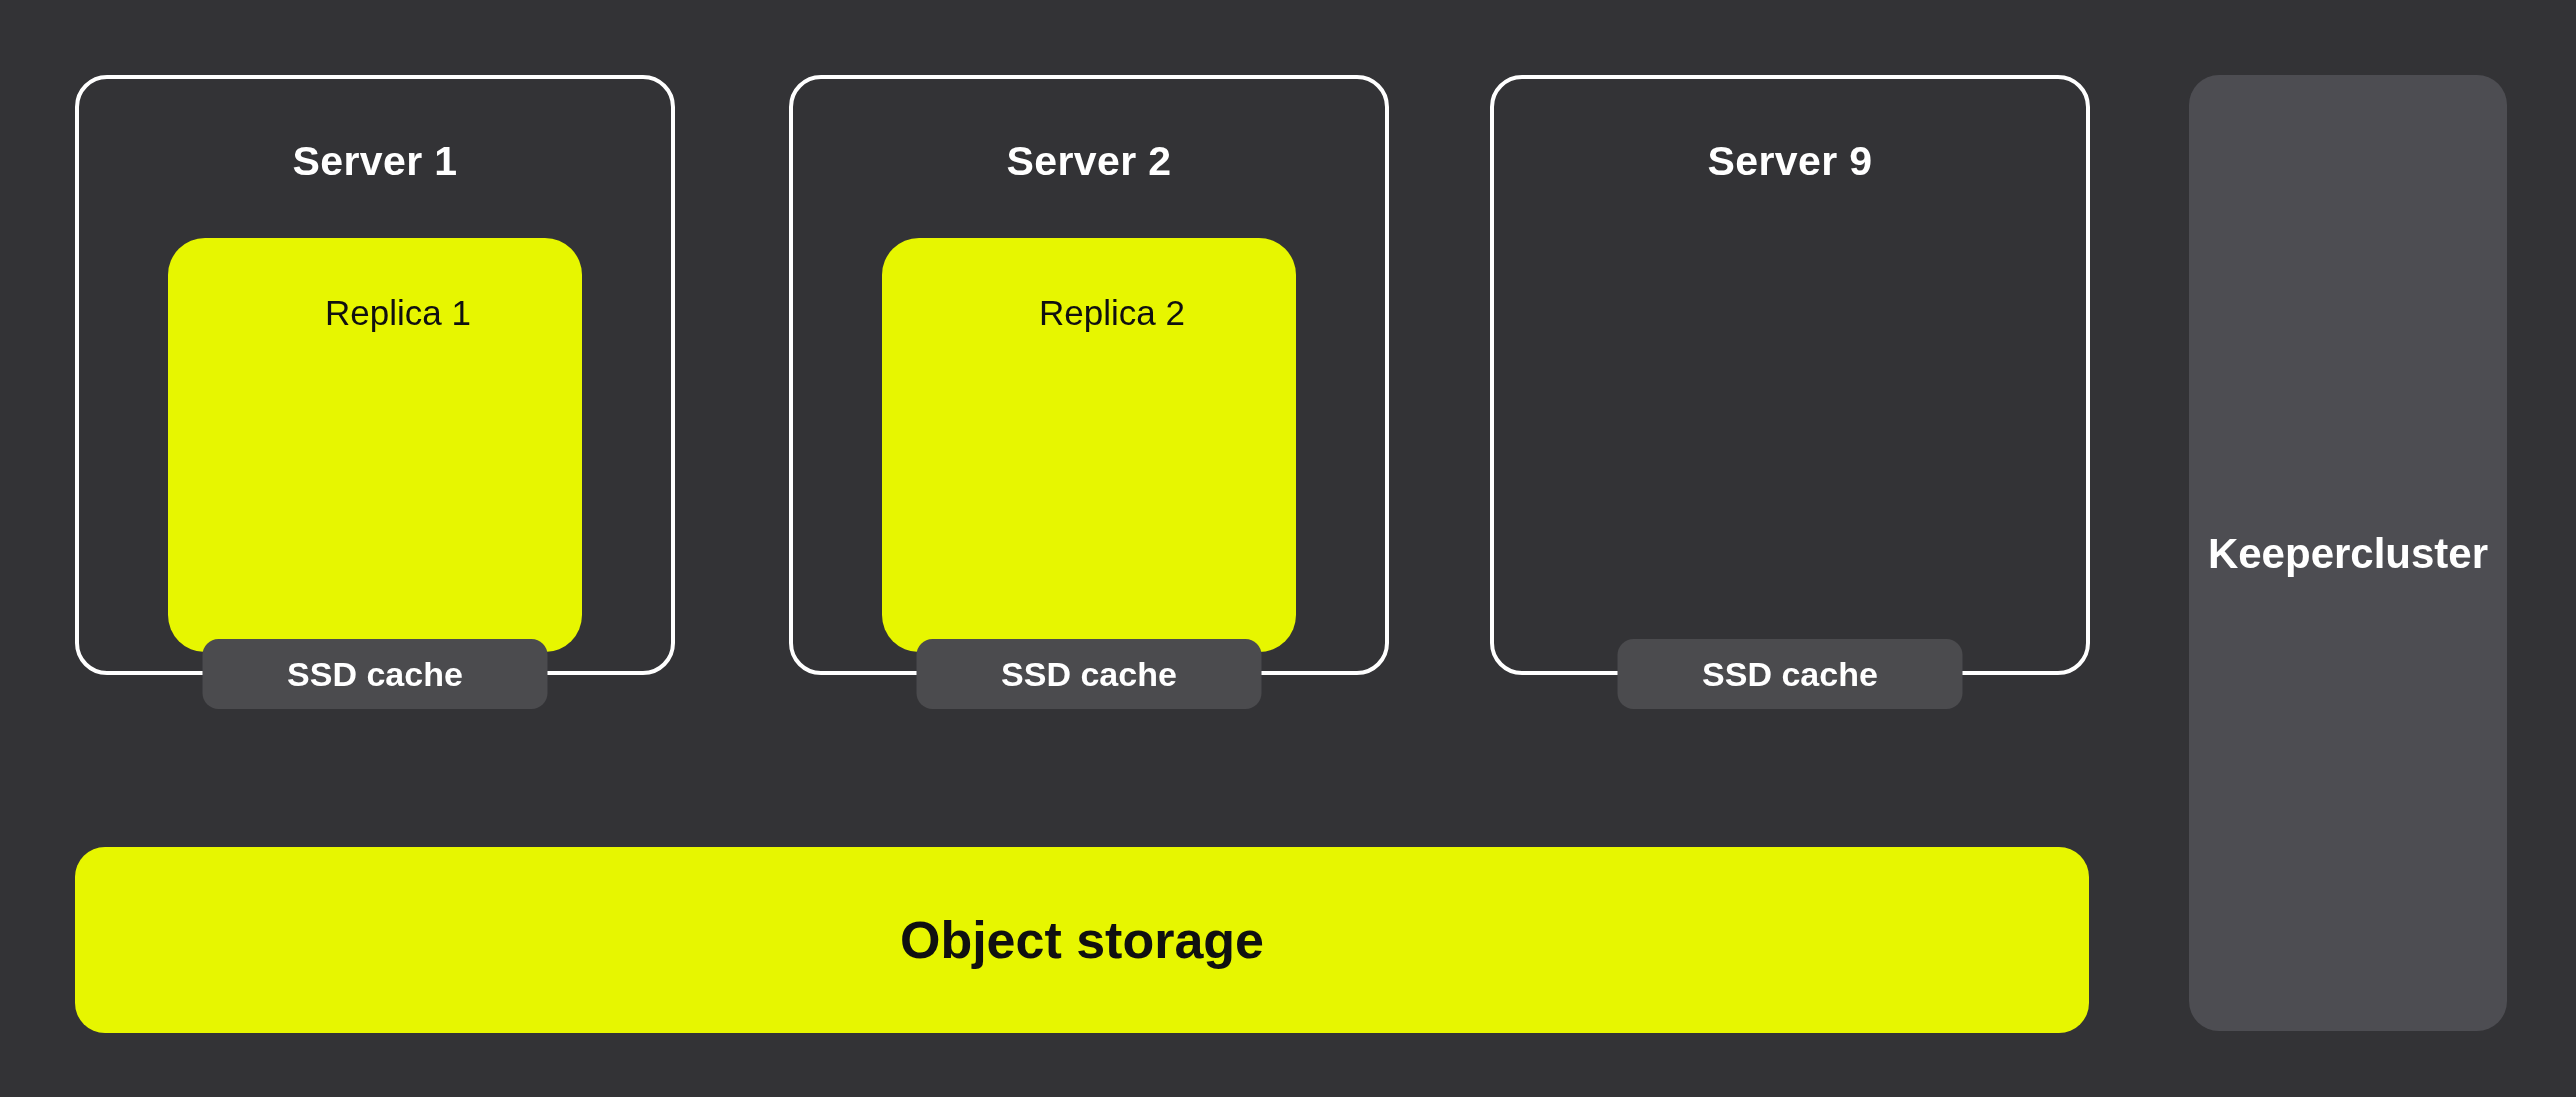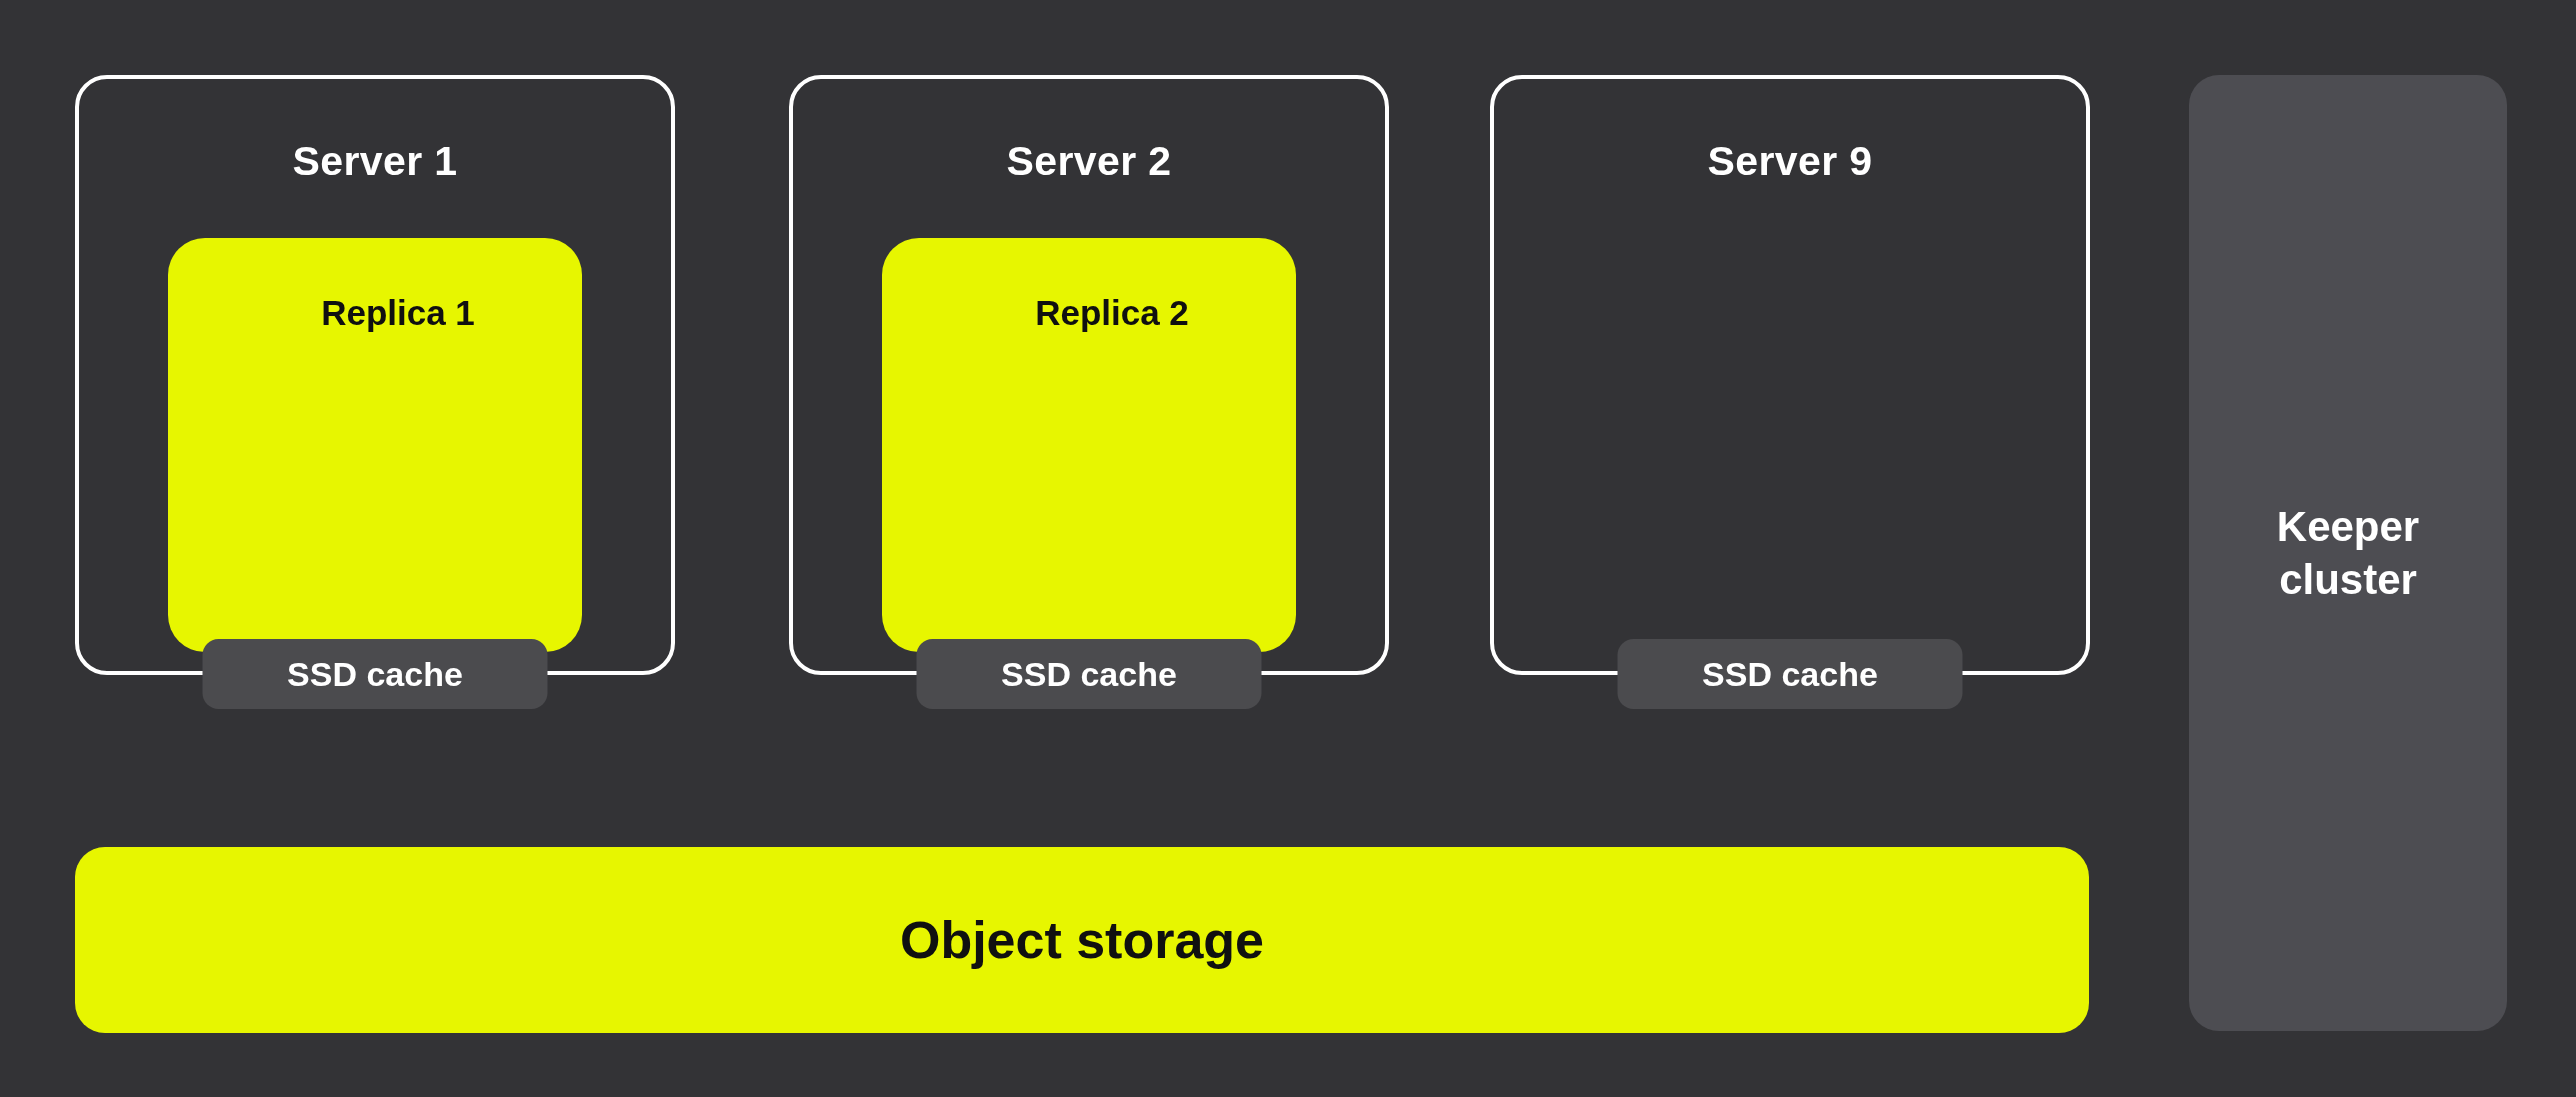--- a/index.html
+++ b/index.html
@@ -53,21 +53,21 @@
     transform:translateX(-50%);
     width:414px;
     height:414px;
     background:var(--accent-yellow);
     border-radius:37px;
   }
   .replica-label{
     padding-top:55px;
     text-align:center;
     font-size:35px;
-    font-weight:700;
+    font-weight:400;
     color:var(--text-dark);
     padding-left:46px;
   }
   .ssd-badge{
     position:absolute;
     top:560px;
     left:50%;
     transform:translateX(-50%);
     width:345px;
     height:70px;
@@ -98,21 +98,21 @@
   }
   .keeper-cluster{
     position:absolute;
     left:2189px;
     top:75px;
     width:318px;
     height:956px;
     background:var(--keeper-gray);
     border-radius:30px;
     display:flex;
-    flex-direction:column;
+    flex-direction:row;
     align-items:center;
     justify-content:center;
     font-size:42px;
     font-weight:600;
     line-height:53px;
     color:var(--text-light);
   }
 </style>
 </head>
 <body>

